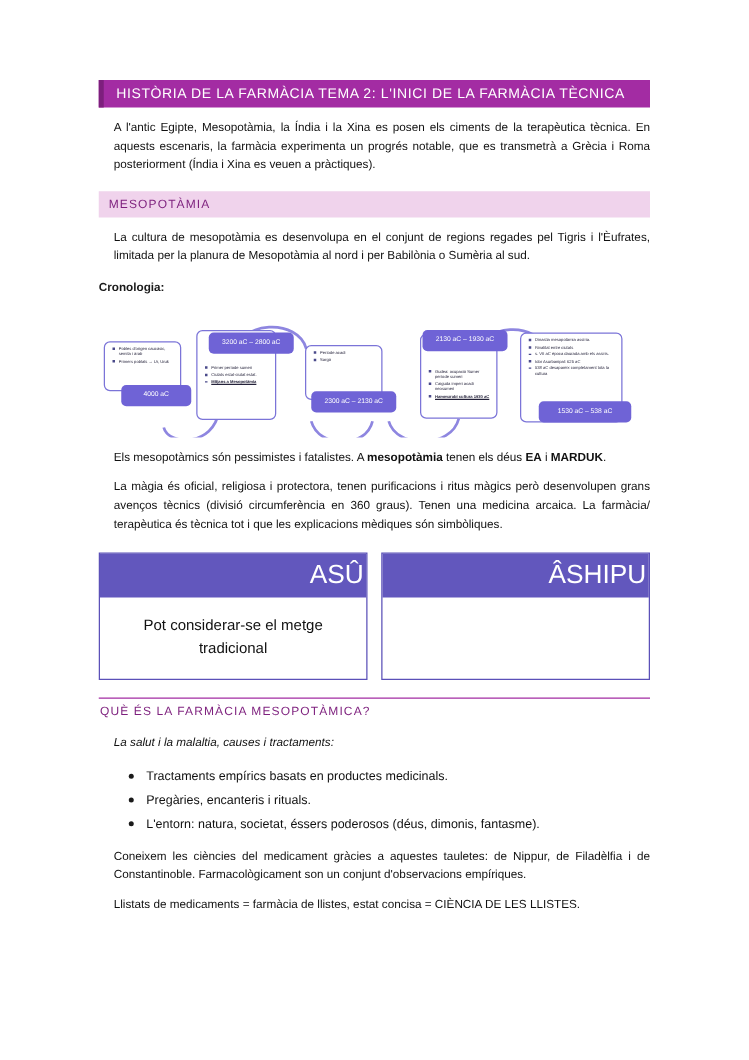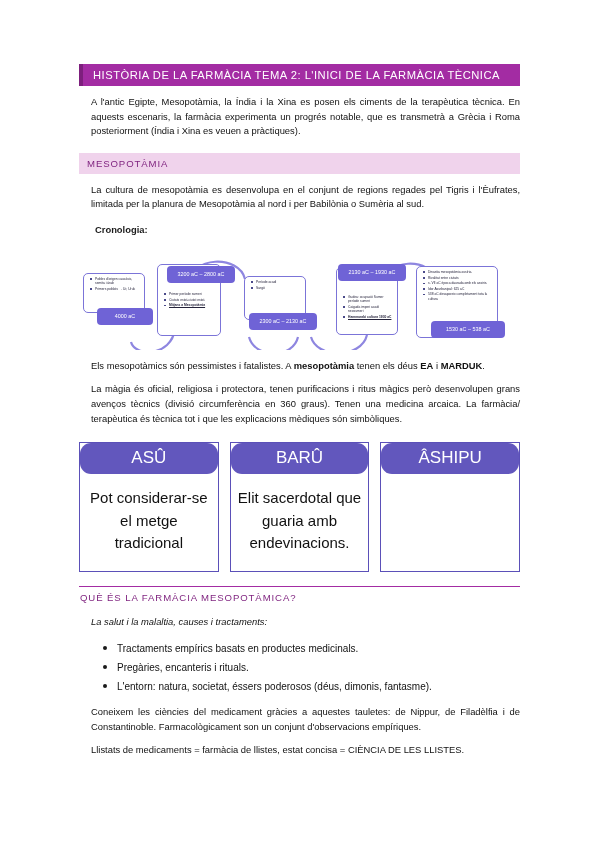--- a/index.html
+++ b/index.html
@@ -65,21 +65,20 @@
   }
   .section-bar.rule {
     border-top: 1.5px solid #a32ca3;
     background: transparent;
     padding-left: 1px;
   }
   .label-bold {
     font-size: 9.4px;
     font-weight: bold;
     margin-top: 12px;
-    margin-left: 16px;
   }
 
   
   .timeline {
     position: relative;
     width: 441px;
     height: 105px;
     margin-top: 10px;
   }
   .tl-svg { position: absolute; left: 0; top: 0; }
@@ -131,28 +130,27 @@
   }
   .concept {
     flex: 1;
     border: 1.5px solid #5b50b8;
     box-sizing: border-box;
     background: #fff;
   }
   .concept-head {
     background: #6257bd;
     color: #ffffff;
-    text-align: center;
-    font-size: 17px;
+    text-align: right;
+    font-size: 21px;
     padding: 5px 2px 6px;
-    border-radius: 11px;
   }
   .concept-body {
     text-align: center;
-    font-size: 15px;
+    font-size: 12px;
     line-height: 1.5;
     color: #111;
     padding: 13px 6px 16px;
     min-height: 62px;
     box-sizing: border-box;
   }
 
   
   ul.doclist {
     margin: 10px 0 0 0;
@@ -246,24 +244,20 @@
     <p class="para"><span>Els mesopotàmics són pessimistes i fatalistes. A </span><span class="strong">mesopotàmia</span><span> tenen els déus </span><span class="strong">EA</span><span> i </span><span class="strong">MARDUK</span><span>.</span></p>
 
     <p class="para">La màgia és oficial, religiosa i protectora, tenen purificacions i ritus màgics però desenvolupen grans avenços tècnics (divisió circumferència en 360 graus). Tenen una medicina arcaica. La farmàcia/ terapèutica és tècnica tot i que les explicacions mèdiques són simbòliques.</p>
 
     <div class="boxrow">
       <div class="concept">
         <div class="concept-head">ASÛ</div>
         <div class="concept-body">Pot considerar-se el metge tradicional</div>
       </div>
       <div class="concept">
-        <div class="concept-head">BARÛ</div>
-        <div class="concept-body">Elit sacerdotal que guaria amb endevinacions.</div>
-      </div>
-      <div class="concept">
         <div class="concept-head">ÂSHIPU</div>
       </div>
     </div>
 
     <div class="section-bar rule">QUÈ ÉS LA FARMÀCIA MESOPOTÀMICA?</div>
     <p class="para tight">La salut i la malaltia, causes i tractaments:</p>
 
     <ul class="doclist">
       <li>Tractaments empírics basats en productes medicinals.</li>
       <li>Pregàries, encanteris i rituals.</li>

